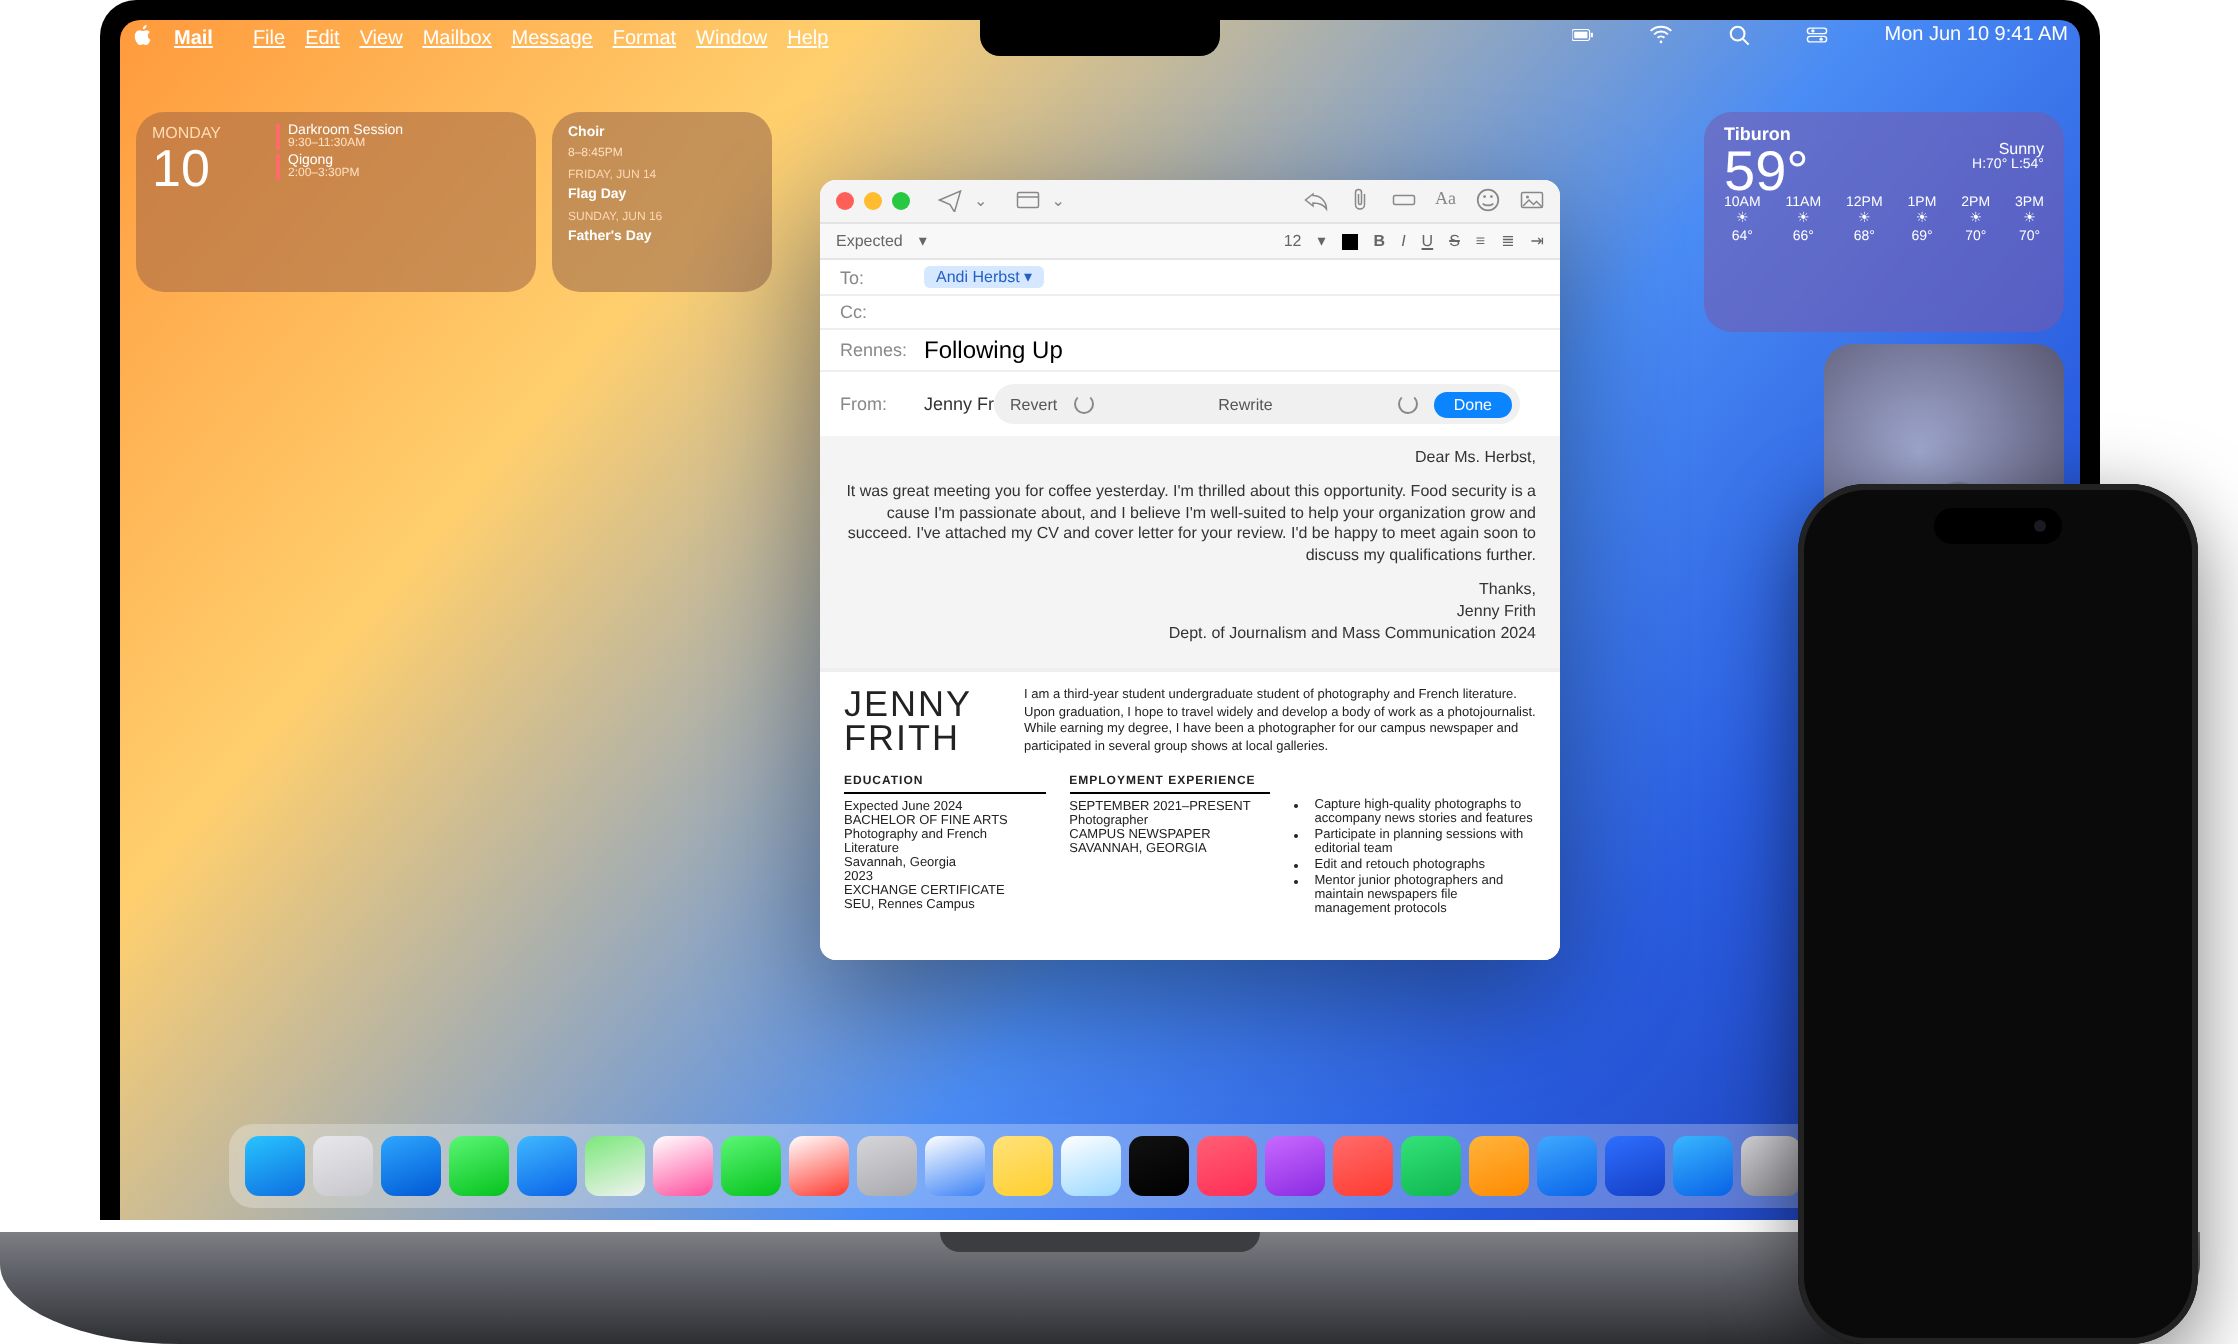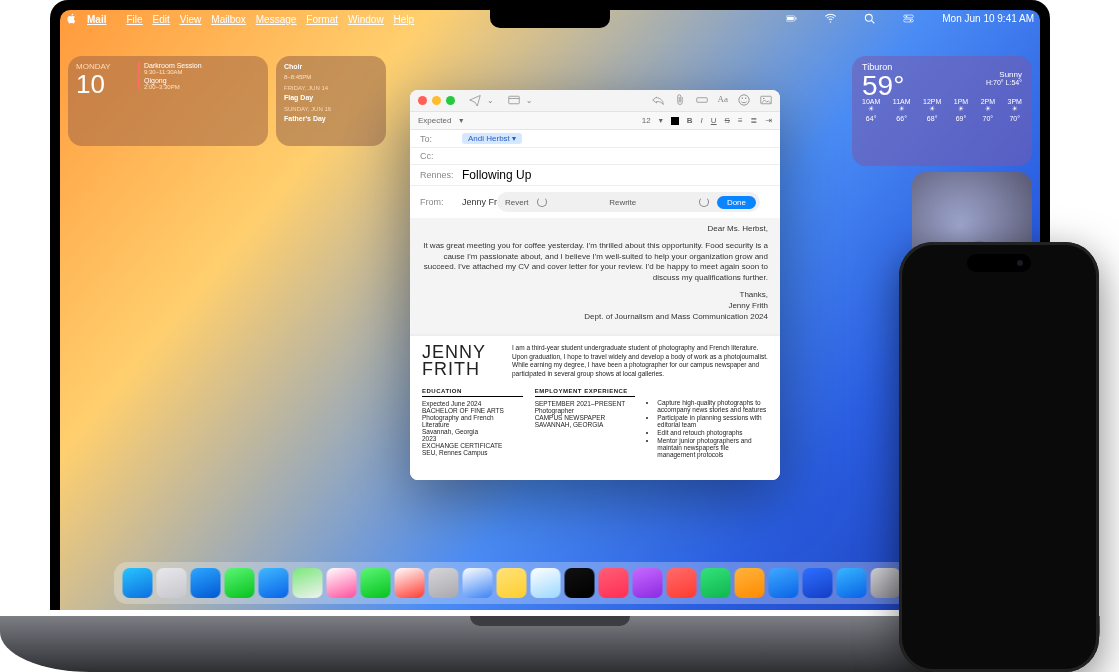--- a/index.html
+++ b/index.html
@@ -26,21 +26,21 @@
 .cal-left { width: 70px; padding: 6px 8px; }
 .cal-left .dow { font-size: 8px; color: #ffddb4; }
 .cal-left .num { font-size: 26px; font-weight: 300; line-height: 1; }
 .cal-events { flex: 1; padding: 6px 6px 6px 0; font-size: 7px; display: flex; flex-direction: column; gap: 2px; }
 .cal-events .evt { border-left: 2px solid #ff6b6b; padding-left: 4px; }
 .cal-events .sub { color: #ffe0c0; font-size: 6px; }
 .reminders { top: 46px; left: 216px; width: 110px; height: 90px; background: rgba(140,90,70,.5); padding: 6px 8px; font-size: 7px; line-height: 1.5; }
 .reminders .hdr { font-weight:600; }
 .reminders .date { color:#ffd8b3; font-size:6px; margin-top:2px; }
 .weather { top: 46px; right: 8px; width: 180px; height: 110px; background: rgba(120,90,170,.55); padding: 6px 10px; }
-.weather .loc { font-size: 9px; }
+.weather .loc { font-size: 9px; font-weight: bold; }
 .weather .temp { font-size: 28px; font-weight: 300; line-height: 1; }
 .weather .cond { font-size: 8px; text-align: right; margin-top: -30px; }
 .weather .hilo { font-size: 7px; text-align: right; }
 .weather .forecast { display: flex; justify-content: space-between; margin-top: 12px; }
 .weather .fc { text-align: center; font-size: 7px; }
 .weather .fc .t { margin-top: 2px; }
 .cat-photo { position:absolute; top:162px; right:8px; width:120px; height:180px; border-radius:14px; background:radial-gradient(circle at 40% 30%, #a0a8d0 0%, #5b5a75 60%, #2e2b3a 100%); }
 .cat-photo::after { content:""; position:absolute; inset:0; border-radius:14px; background: radial-gradient(ellipse 30px 36px at 56% 50%, #3a3023 0%, #1e170f 40%, transparent 60%), radial-gradient(circle 5px at 50% 46%, #9fe9ff 0%, transparent 70%), radial-gradient(circle 5px at 62% 46%, #9fe9ff 0%, transparent 70%); }
 .side-widget { position:absolute; right:8px; width:60px; height:60px; border-radius:14px; background:rgba(255,170,60,.6); color:#fff; font-size:8px; display:flex; flex-direction:column; align-items:center; justify-content:center; }
 .side-widget.a { top:350px; }

